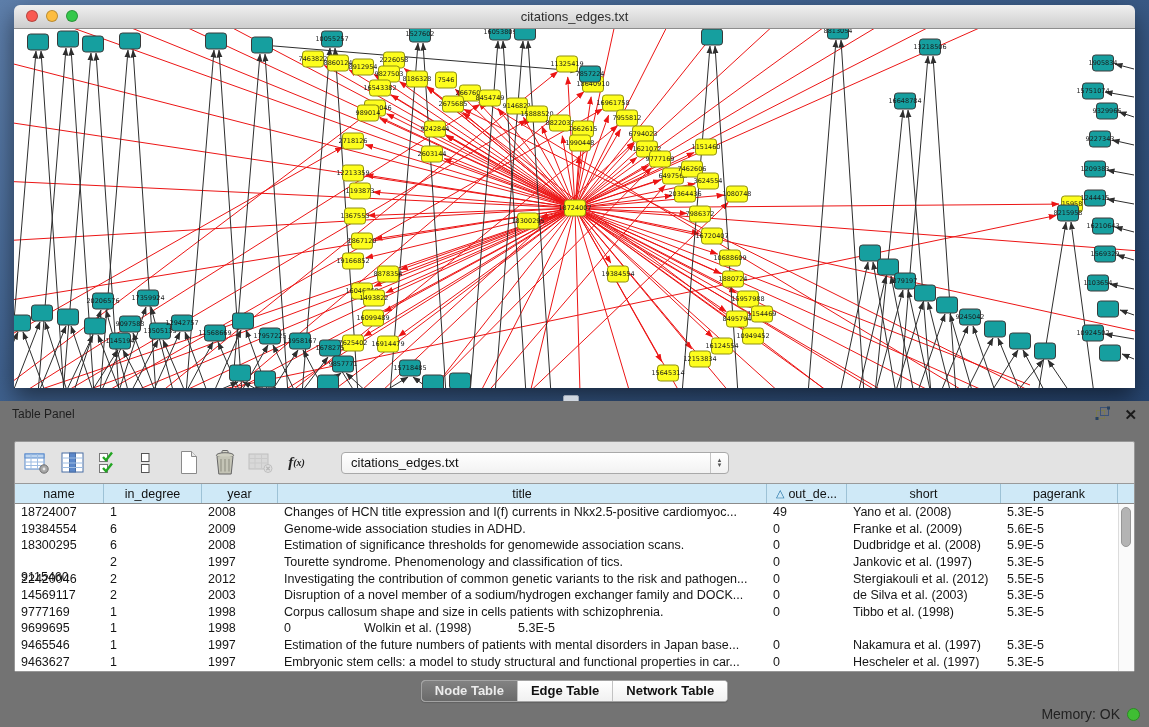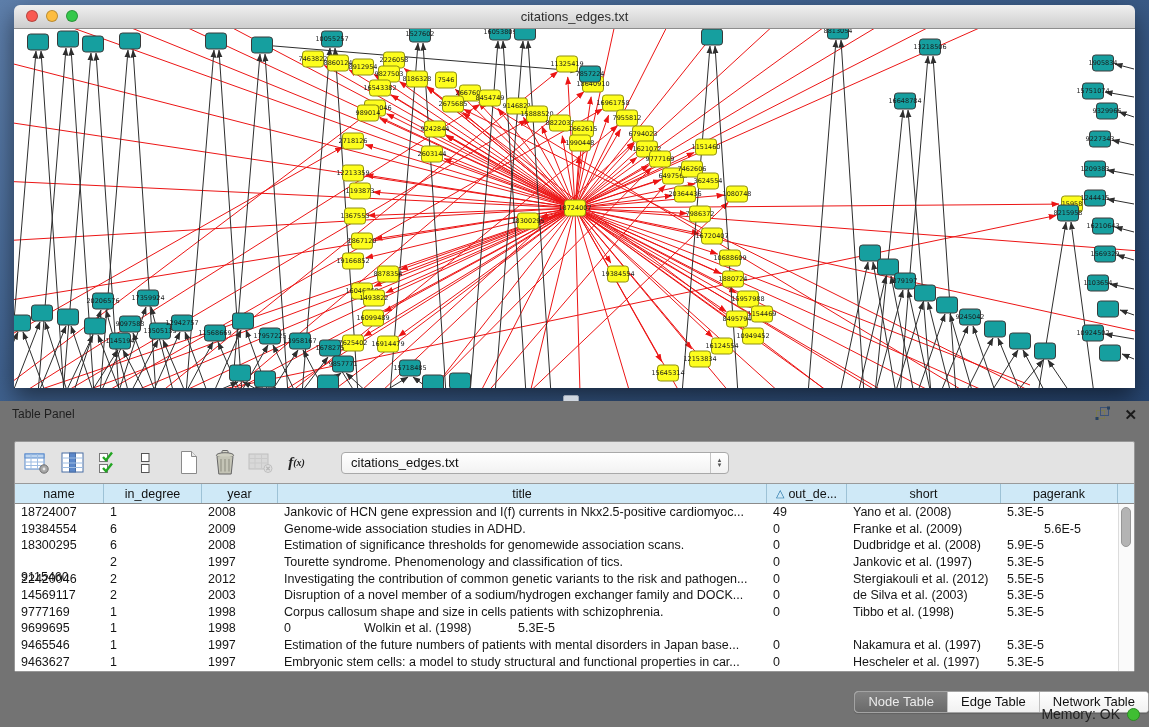--- a/index.html
+++ b/index.html
@@ -52,21 +52,21 @@
   .th{display:flex;align-items:center;justify-content:center;font-size:12.5px;color:#111;
       border-right:1px solid #9dc2d6;box-sizing:border-box;white-space:nowrap;overflow:hidden;}
   .th .sort{color:#1d6fa5;margin-right:4px;font-size:11px;}
   .trow{display:flex;height:16.6px;align-items:center;}
   .td{font-size:12.5px;color:#151515;padding-left:6px;box-sizing:border-box;
       white-space:nowrap;overflow:hidden;}
   .vscroll{position:absolute;right:0;top:20px;bottom:0;width:15px;background:#fafafa;border-left:1px solid #dcdcdc;}
   .vthumb{position:absolute;left:2px;top:3px;width:10px;height:40px;border-radius:5px;
           background:#b4b4b4;border:1px solid #979797;box-sizing:border-box;}
   
-  .tabsrow{position:absolute;left:0;top:290px;width:100%;display:flex;justify-content:flex-end;}
+  .tabsrow{position:absolute;left:0;top:279px;width:100%;display:flex;justify-content:center;font-weight:bold;}
   .tabs{display:inline-flex;border:1px solid #a3a3a3;border-radius:4px;overflow:hidden;
         background:#fff;box-shadow:0 1px 1px rgba(0,0,0,.15);}
   .tab{padding:2px 13px;font-size:13px;color:#111;background:linear-gradient(#ffffff,#f1f1f1);
        border-right:1px solid #c2c2c2;line-height:16px;}
   .tab:last-child{border-right:none;}
   .tab.active{background:linear-gradient(#828282,#6a6a6a);color:#ececec;}
   
   .statusbar{position:absolute;left:0;bottom:0;width:100%;height:26px;display:flex;
              align-items:center;justify-content:flex-end;padding-right:9px;gap:7px;
              font-size:14px;color:#222;box-sizing:border-box;}
@@ -642,33 +642,33 @@
           </div>
           <div class="th" style="width: 117px;">
             <span>pagerank</span>
           </div>
         </div>
       <div id="tbody">
           <div class="trow">
             <div class="td" style="width: 89px;">18724007</div>
             <div class="td" style="width: 98px;">1</div>
             <div class="td" style="width: 76px;">2008</div>
-            <div class="td" style="width: 489px;">Jankovic of HCN gene expression and I(f) currents in Nkx2.5-positive cardiomyoc...</div>
+            <div class="td" style="width: 489px;">Changes of HCN title expression and I(f) currents in Nkx2.5-positive cardiomyoc...</div>
             <div class="td" style="width: 80px;">49</div>
             <div class="td" style="width: 154px;">Yano et al. (2008)</div>
             <div class="td" style="width: 117px;">5.3E-5</div>
           </div>
           <div class="trow">
             <div class="td" style="width: 89px;">19384554</div>
             <div class="td" style="width: 98px;">6</div>
             <div class="td" style="width: 76px;">2009</div>
             <div class="td" style="width: 489px;">Genome-wide association studies in ADHD.</div>
             <div class="td" style="width: 80px;">0</div>
             <div class="td" style="width: 154px;">Franke et al. (2009)</div>
-            <div class="td" style="width: 117px; text-align: center;">5.6E-5</div>
+            <div class="td" style="width: 117px;">5.6E-5</div>
           </div>
           <div class="trow">
             <div class="td" style="width: 89px;">18300295</div>
             <div class="td" style="width: 98px;">6</div>
             <div class="td" style="width: 76px;">2008</div>
             <div class="td" style="width: 489px;">Estimation of significance thresholds for genomewide association scans.</div>
             <div class="td" style="width: 80px;">0</div>
             <div class="td" style="width: 154px;">Dudbridge et al. (2008)</div>
             <div class="td" style="width: 117px;">5.9E-5</div>
           </div>

